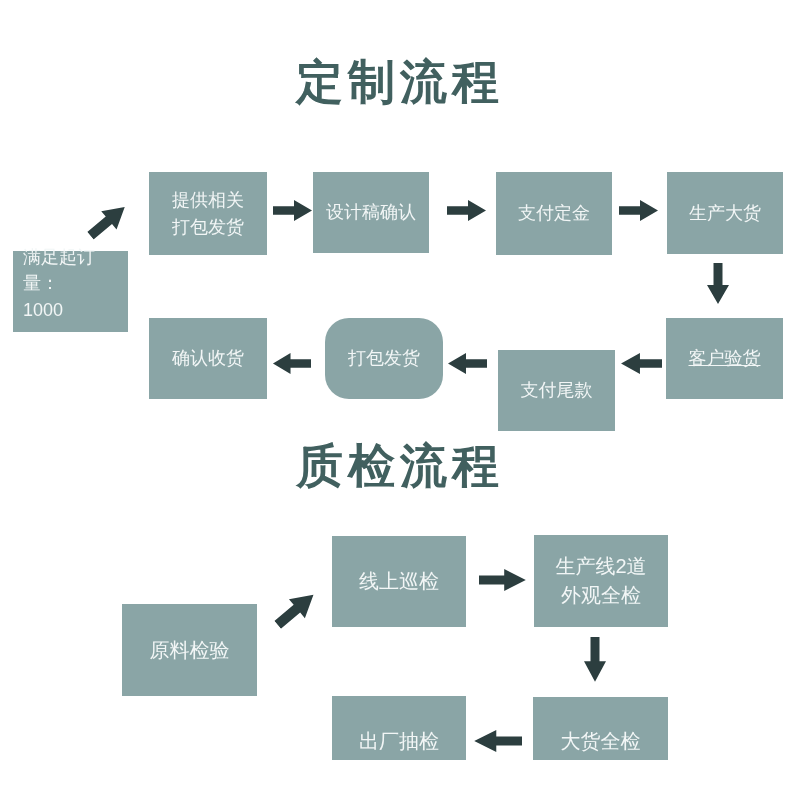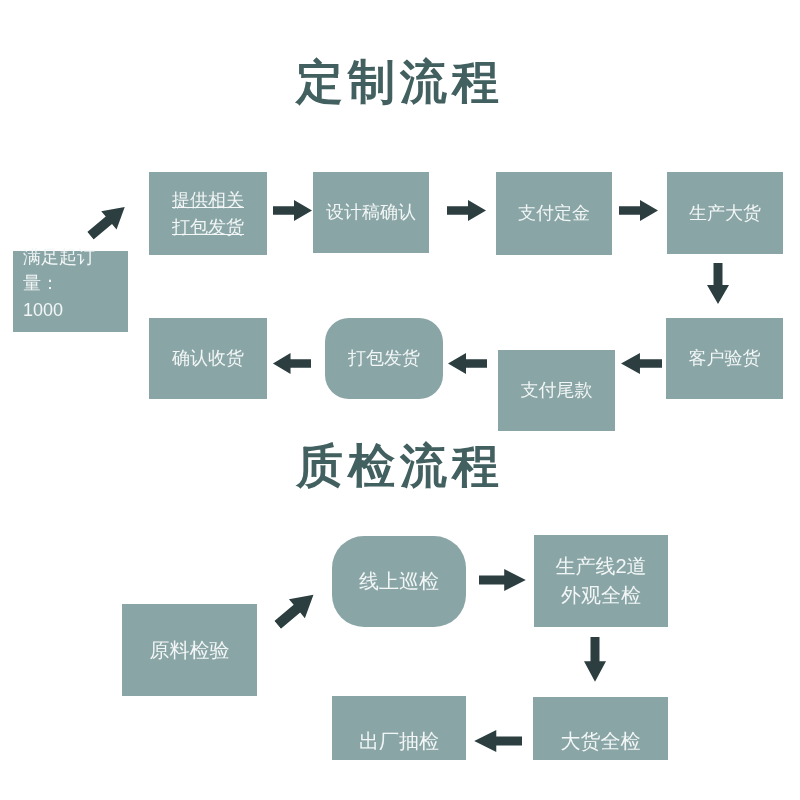--- a/index.html
+++ b/index.html
@@ -31,38 +31,38 @@
 
 <div class="canvas">
 
   <div class="title" style="top:58px;">定制流程</div>
 
   <div class="box box--left" style="left:13px; top:251px; width:115px; height:81px;">
     <span class="line">满足起订量：</span>
     <span class="line">1000</span>
   </div>
 
-  <div class="box" style="left:149px; top:172px; width:118px; height:83px;text-decoration:underline;">
+  <div class="box" style="left:149px; top:172px; width:118px; height:83px;">
     <span class="line">提供相关</span>
     <span class="line">打包发货</span>
   </div>
 
   <div class="box" style="left:313px; top:172px; width:116px; height:81px;">
     <span class="line">设计稿确认</span>
   </div>
 
   <div class="box" style="left:496px; top:172px; width:116px; height:83px;">
     <span class="line">支付定金</span>
   </div>
 
   <div class="box" style="left:667px; top:172px; width:116px; height:82px;">
     <span class="line">生产大货</span>
   </div>
 
-  <div class="box" style="left:666px; top:318px; width:117px; height:81px;">
+  <div class="box" style="left:666px; top:318px; width:117px; height:81px;text-decoration:underline;">
     <span class="line">客户验货</span>
   </div>
 
   <div class="box" style="left:498px; top:318px; width:117px; height:81px;margin-top:32px;">
     <span class="line">支付尾款</span>
   </div>
 
   <div class="box" style="left:325px; top:318px; width:118px; height:81px;border-radius:24px;">
     <span class="line">打包发货</span>
   </div>
@@ -111,21 +111,21 @@
         <polygon points="0,7.5 21,7.5 21,1 39,12 21,23 21,16.5 0,16.5"></polygon>
       </svg>
   </div>
 
   <div class="title" style="top:442px;">质检流程</div>
 
   <div class="box box--lg" style="left:122px; top:604px; width:135px; height:92px;">
     <span class="line">原料检验</span>
   </div>
 
-  <div class="box box--lg" style="left:332px; top:536px; width:134px; height:91px;border-radius:32px;">
+  <div class="box box--lg" style="left:332px; top:536px; width:134px; height:91px;">
     <span class="line">线上巡检</span>
   </div>
 
   <div class="box box--lg" style="left:534px; top:535px; width:134px; height:92px;">
     <span class="line">生产线2道</span>
     <span class="line">外观全检</span>
   </div>
 
   <div class="box box--lg" style="left:533px; top:697px; width:135px; height:88px;">
     <span class="line">大货全检</span>

